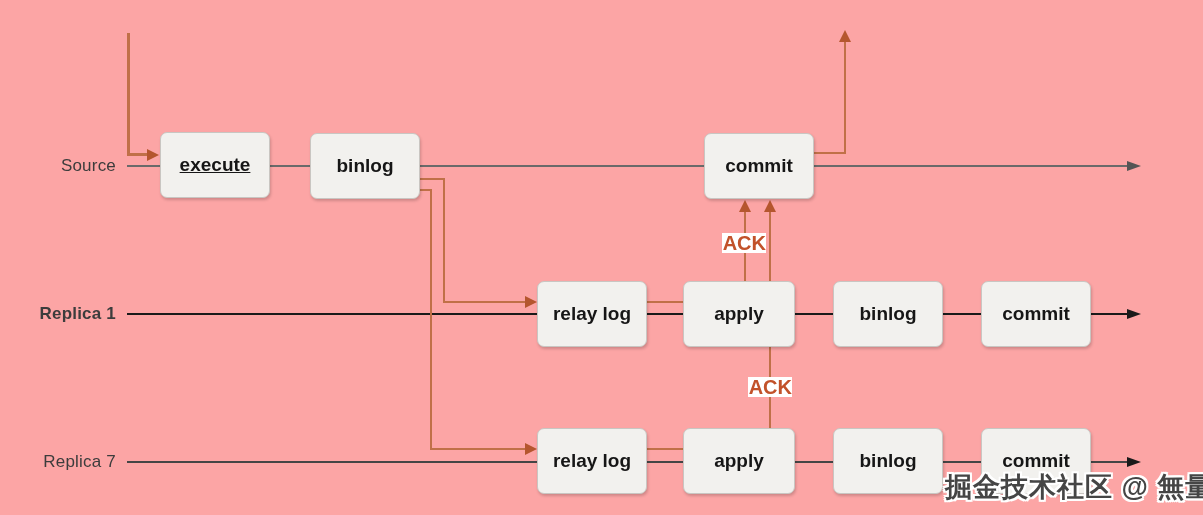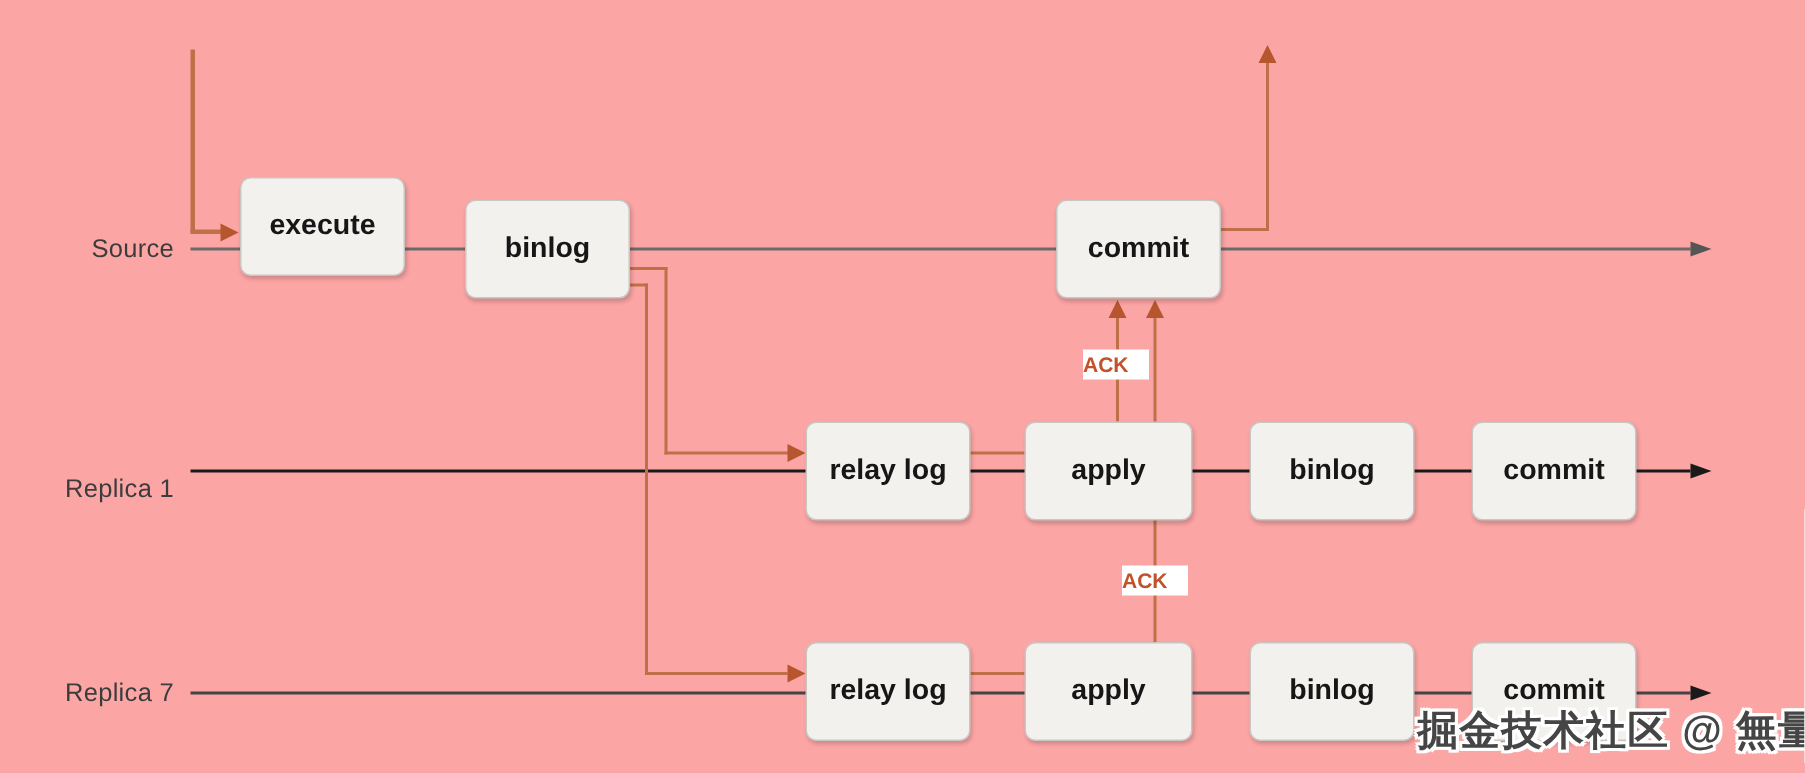--- a/index.html
+++ b/index.html
@@ -51,22 +51,22 @@
     box-shadow:1px 2px 3px rgba(0,0,0,0.18);
     display:flex;align-items:center;justify-content:center;
     font-size:19px;font-weight:bold;color:#161616;
     box-sizing:border-box;
     white-space:nowrap;
   }
   .ack{
     position:absolute;
     width:44px;height:20px;
     background:#ffffff;
-    text-align:left;
-    font-size:14px;font-weight:bold;
+    text-align:right;
+    font-size:20px;font-weight:bold;
     color:#c2522a;
     line-height:20px;
   }
   .watermark{
     position:absolute;
     font-size:27px;font-weight:bold;
     color:#454545;
     letter-spacing:1px;
     white-space:nowrap;
     text-shadow:
@@ -111,24 +111,24 @@
   <div class="arrow-up-orange" style="left:739px;top:200px;"></div>
 
   <div class="oseg" style="left:769px;top:204px;width:2px;height:224px;"></div>
   <div class="arrow-up-orange" style="left:764px;top:200px;"></div>
 
   <div class="oseg" style="left:814px;top:152px;width:32px;height:2px;"></div>
   <div class="oseg" style="left:844px;top:41px;width:2px;height:113px;"></div>
   <div class="arrow-up-orange" style="left:839px;top:30px;"></div>
 
   <div class="rowlabel" style="left:26px;top:156px;">Source</div>
-  <div class="rowlabel" style="left:26px;top:316px;">Replica 1</div>
+  <div class="rowlabel" style="left:26px;top:304px;font-weight:bold;">Replica 1</div>
   <div class="rowlabel" style="left:26px;top:452px;">Replica 7</div>
 
-  <div class="box" style="left:160px;top:118px;">execute</div>
+  <div class="box" style="left:160px;top:132px;text-decoration:underline;">execute</div>
   <div class="box" style="left:310px;top:133px;">binlog</div>
   <div class="box" style="left:704px;top:133px;">commit</div>
 
   <div class="box" style="left:537px;top:281px;">relay log</div>
   <div class="box" style="left:683px;top:281px;width:112px;">apply</div>
   <div class="box" style="left:833px;top:281px;">binlog</div>
   <div class="box" style="left:981px;top:281px;">commit</div>
 
   <div class="box" style="left:537px;top:428px;">relay log</div>
   <div class="box" style="left:683px;top:428px;width:112px;">apply</div>

